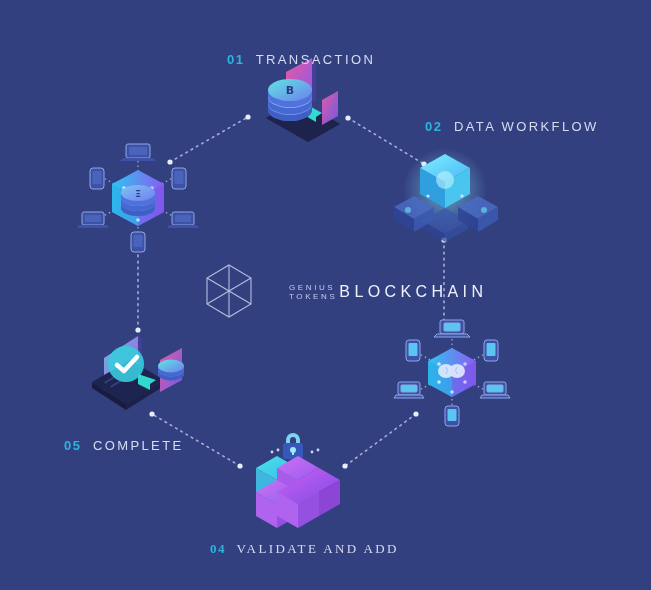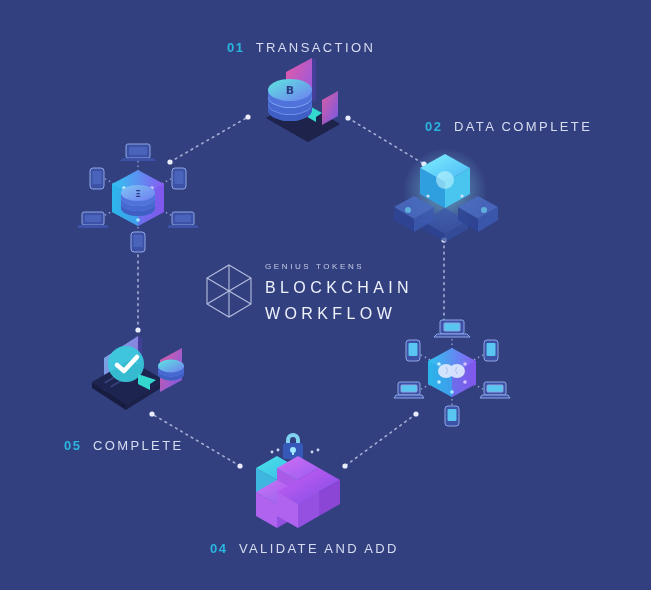--- a/index.html
+++ b/index.html
@@ -19,21 +19,21 @@
     letter-spacing:2.4px;
     color:#d7dcf0;
     font-weight:400;
   }
   .lbl .num{color:#2ab5dd;font-weight:700;letter-spacing:1.6px;}
   .lbl .txt{font-weight:400;}
 
   
   #logo{position:absolute;left:204px;top:262px;width:200px;height:58px;display:flex;align-items:center;gap:11px;}
   #logo .hexwrap{width:50px;height:56px;flex:0 0 auto;}
-  #logo .words{display:flex;flex-direction:column;gap:8px;padding-top:2px;}
+  #logo .words{display:flex;flex-direction:row;gap:2px;padding-top:2px;margin-left:24px;}
   #logo .brand{font-size:8px;letter-spacing:2.6px;color:#c5cbe6;}
   #logo .l1,#logo .l2{font-size:16px;letter-spacing:4.4px;color:#eef1fa;line-height:1.08;}
 
   svg{display:block;overflow:visible;}
   .dotline{stroke:#b9c2e2;stroke-width:1.6;stroke-dasharray:1.7 4.4;stroke-linecap:round;fill:none;opacity:.85;}
   .enddot{fill:#e8ecfb;}
 </style>
 </head>
 <body>
 
@@ -110,21 +110,21 @@
         <path d="M22 48 L22 54 A22 11 0 0 0 66 54 L66 48 Z" fill="#3f5fc4"></path>
         <ellipse cx="44" cy="48" rx="22" ry="11" fill="#6d8ff0"></ellipse>
         <path d="M22 41 L22 47 A22 11 0 0 0 66 47 L66 41 Z" fill="#4668d0"></path>
         <ellipse cx="44" cy="41" rx="22" ry="11" fill="#7fa3f5"></ellipse>
         <path d="M22 34 L22 40 A22 11 0 0 0 66 40 L66 34 Z" fill="#4f73db"></path>
         <ellipse cx="44" cy="34" rx="22" ry="11" fill="url(#tCoin)"></ellipse>
         <text x="44" y="38" text-anchor="middle" font-family="DejaVu Sans, sans-serif" font-size="11" font-weight="bold" fill="#2b3a80">B</text>
       </g>
     </svg>
   </div>
-  <div class="lbl" style="left:227px;top:40px;">
+  <div class="lbl" style="left:227px;top:52px;">
     <span class="num">01&nbsp;</span>
     <span class="txt">TRANSACTION</span>
   </div>
 
   <div style="position:absolute;left:392px;top:146px;width:110px;height:100px;">
     <svg width="110" height="100" viewBox="0 0 110 100">
       <defs>
         <linearGradient id="dcTop" x1="0" y1="0" x2="1" y2="1">
           <stop offset="0" stop-color="#7ff0ff"></stop>
             <stop offset="1" stop-color="#49b6f5"></stop>
@@ -162,21 +162,21 @@
         <path d="M78 22 L53 36 L53 62 L78 48 Z" fill="#49c5f0"></path>
         <circle cx="53" cy="34" r="9" fill="#c9fbff" opacity=".55"></circle>
       </g>
 
       <circle cx="36" cy="50" r="1.6" fill="#cfe3ff"></circle>
       <circle cx="70" cy="50" r="1.6" fill="#cfe3ff"></circle>
     </svg>
   </div>
   <div class="lbl" style="left:425px;top:119px;">
     <span class="num">02&nbsp;</span>
-    <span class="txt">DATA COMPLETE</span>
+    <span class="txt">DATA WORKFLOW</span>
   </div>
 
   <div style="position:absolute;left:396px;top:318px;width:112px;height:108px;">
     <svg width="112" height="108" viewBox="0 0 112 108">
       <defs>
         <linearGradient id="aiHex" x1="0" y1="0" x2="1" y2="0">
           <stop offset="0" stop-color="#2ec5f0"></stop>
             <stop offset="1" stop-color="#8a5cf2"></stop>
         </linearGradient>
       </defs>
@@ -298,21 +298,21 @@
         <path d="M24 70 L45 82 L45 106 L24 94 Z" fill="#b063ee"></path>
         <path d="M66 70 L45 82 L45 106 L66 94 Z" fill="#9450e0"></path>
       </g>
       <g>
         <path d="M66 58 L87 70 L66 82 L45 70 Z" fill="url(#vPu)" opacity=".95"></path>
         <path d="M45 70 L66 82 L66 106 L45 94 Z" fill="#b063ee"></path>
         <path d="M87 70 L66 82 L66 106 L87 94 Z" fill="#9450e0"></path>
       </g>
     </svg>
   </div>
-  <div class="lbl" style="left:210px;top:541px;">
+  <div class="lbl" style="left:210px;top:541px;font-family:Liberation Serif, serif;">
     <span class="num">04&nbsp;</span>
     <span class="txt">VALIDATE AND ADD</span>
   </div>
 
   <div style="position:absolute;left:86px;top:322px;width:112px;height:96px;">
     <svg width="112" height="96" viewBox="0 0 112 96">
       <defs>
         <linearGradient id="cScr" x1="0" y1="0" x2="1" y2="1">
             <stop offset="0" stop-color="#6fc8f0"></stop>
             <stop offset="1" stop-color="#b05ae8"></stop>
@@ -444,17 +444,16 @@
           <line x1="25" y1="28" x2="47" y2="15"></line>
           <line x1="25" y1="28" x2="25" y2="54"></line>
           <line x1="25" y1="28" x2="3" y2="41"></line>
           <line x1="25" y1="28" x2="47" y2="41"></line>
         </g>
       </svg>
     </div>
     <div class="words">
       <div class="brand">GENIUS TOKENS</div>
       <div class="l1">BLOCKCHAIN</div>
-      <div class="l2">WORKFLOW</div>
     </div>
   </div>
 
 </div>
 
 </body></html>

